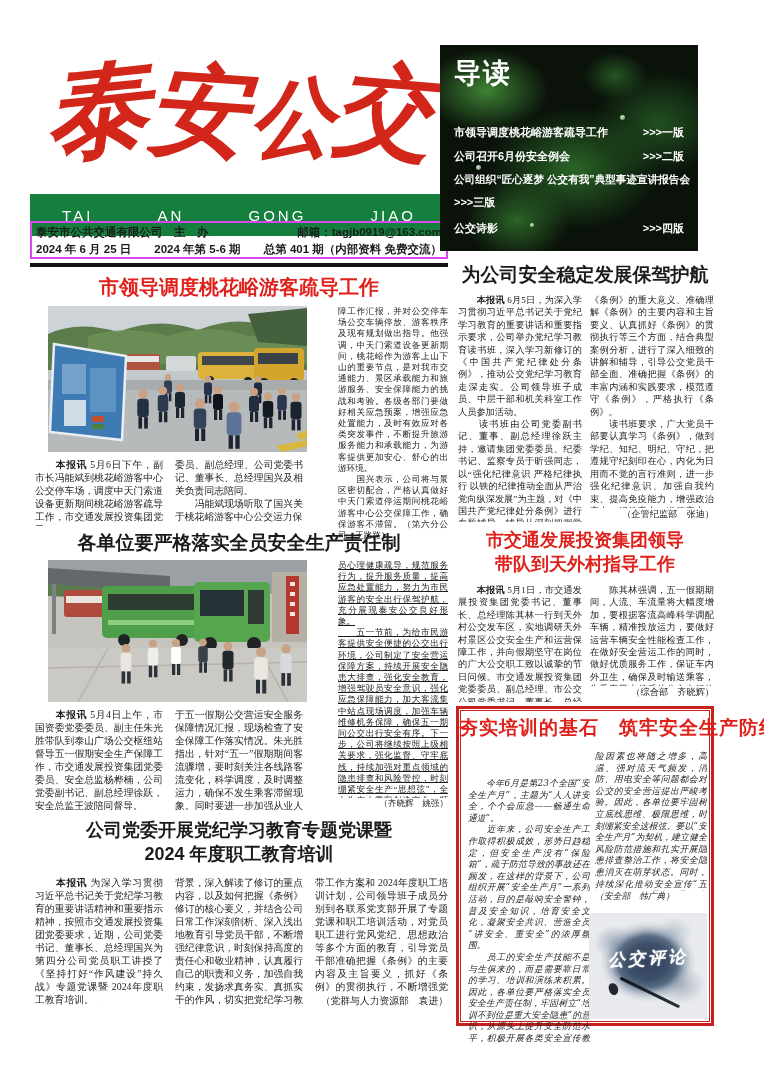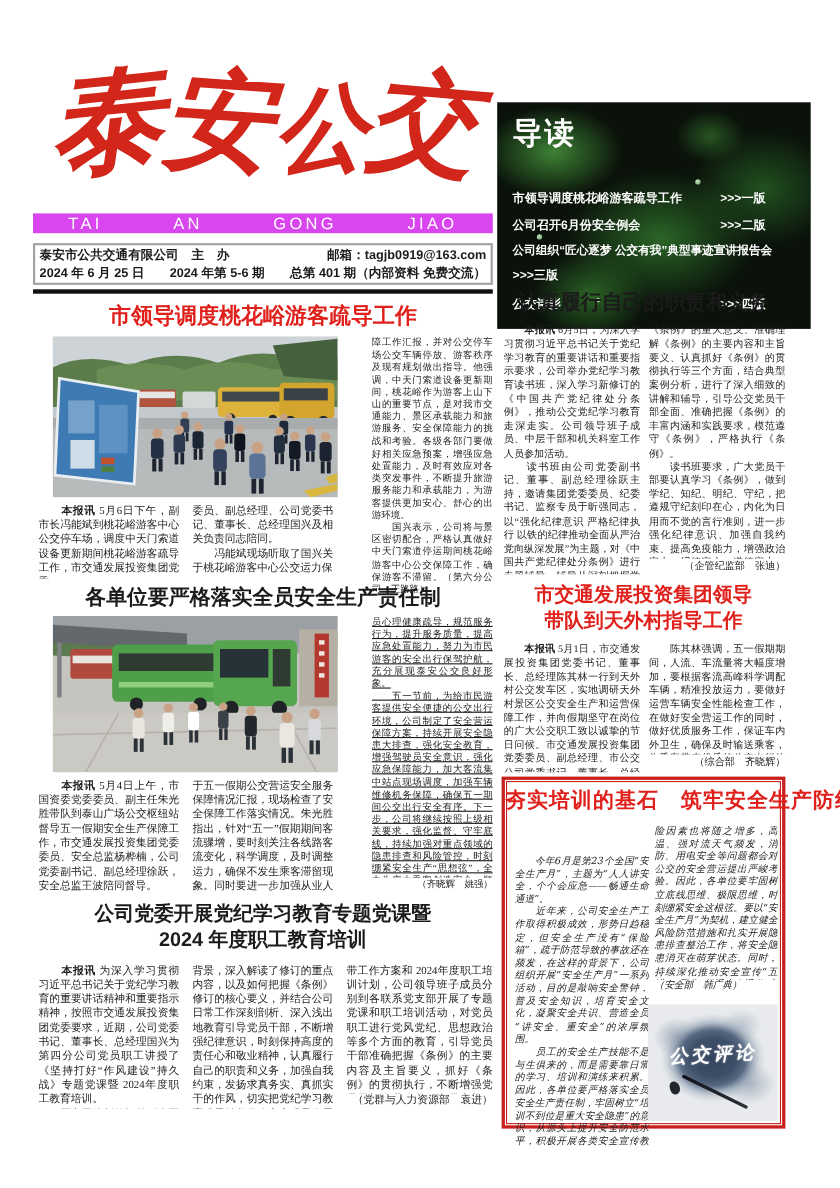--- a/index.html
+++ b/index.html
@@ -2,35 +2,35 @@
 <html lang="zh"><head>
 <meta charset="utf-8">
 <style>
   html,body{margin:0;padding:0;background:#888;}
   #page{position:relative;width:764px;height:1080px;background:#ffffff;margin:0 auto;overflow:hidden;
         font-family:"Liberation Serif",serif;color:#1b1b1b;}
   .abs{position:absolute;}
   
   #masthead{left:30px;top:30px;width:418px;height:160px;display:flex;align-items:center;justify-content:space-between;padding:0 14px;box-sizing:border-box;}
   .mch{font-family:"DejaVu Serif",serif;font-style:italic;font-weight:bold;color:#d2261b;line-height:1;}
-  #banner{left:30px;top:194px;width:418px;height:18px;background:#d946ef;display:flex;align-items:center;justify-content:space-around;color:#fff;
+  #banner{left:30px;top:194px;width:418px;height:42px;background:#15803d;display:flex;align-items:center;justify-content:space-around;color:#fff;
           font-family:"Liberation Sans",sans-serif;font-size:15px;letter-spacing:3px;}
-  #infobox{left:30px;top:221px;width:418px;height:38px;border:2px solid #a3a3a3;box-sizing:border-box;
+  #infobox{left:30px;top:221px;width:418px;height:38px;border:2px solid #d946ef;box-sizing:border-box;
            font-family:"Liberation Sans",sans-serif;font-size:11.5px;font-weight:bold;line-height:17px;padding:1px 4px;}
   .inforow{display:flex;justify-content:space-between;}
   #hrule{left:30px;top:263px;width:418px;height:4px;background:#111;}
   
-  #guide{left:452px;top:45px;width:285px;height:206px;color:#fff;overflow:hidden;
+  #guide{left:440px;top:45px;width:258px;height:206px;color:#fff;overflow:hidden;
      background:
       radial-gradient(90px 60px at 18% 22%, rgba(70,150,60,.85), transparent 70%),
       radial-gradient(120px 85px at 52% 60%, rgba(46,110,42,.9), transparent 72%),
       radial-gradient(90px 70px at 85% 38%, rgba(38,92,36,.85), transparent 75%),
       radial-gradient(70px 55px at 30% 85%, rgba(52,120,46,.8), transparent 75%),
       radial-gradient(40px 30px at 68% 15%, rgba(60,130,52,.6), transparent 80%),
-      #0a120a; margin-top: 48px;}
+      #0a120a;}
   #guide .drop{position:absolute;width:5px;height:5px;border-radius:50%;background:radial-gradient(circle at 35% 30%,#eaffea,#9ed89a 60%,transparent);opacity:.85;}
   #guide-title{position:absolute;left:14px;top:10px;font-family:"Liberation Sans",sans-serif;font-weight:bold;font-size:27px;letter-spacing:2px;}
   .g-row{position:absolute;left:14px;width:230px;display:flex;justify-content:space-between;
          font-family:"Liberation Sans",sans-serif;font-weight:bold;font-size:11px;white-space:nowrap;}
   .g-page{font-size:11px;}
   
   .headline{font-family:"Liberation Sans",sans-serif;font-weight:bold;text-align:center;white-space:nowrap;}
   .red{color:#e0201b;}
   
   .bt{font-family:"Liberation Serif",serif;white-space:pre-line;text-align:justify;overflow:hidden;}
@@ -322,21 +322,21 @@
 
   <div class="abs headline" style="left:30px;top:818px;width:418px;font-size:18px;">公司党委开展党纪学习教育专题党课暨</div>
   <div class="abs headline" style="left:30px;top:842px;width:418px;font-size:18px;">2024 年度职工教育培训</div>
   <div class="abs bt col-w" style="left:35px;top:876px;width:128px;height:132px;"><span class="lead">　　本报讯</span><span> 为深入学习贯彻习近平总书记关于党纪学习教育的重要讲话精神和重要指示精神，按照市交通发展投资集团党委要求，近期，公司党委书记、董事长、总经理国兴为第四分公司党员职工讲授了《坚持打好“作风建设”持久战》专题党课暨 2024年度职工教育培训。
 　　国兴围绕新修订的《中国共产党纪律处分条例》重要内容，详细阐述了《条例》修订</span></div>
   <div class="abs bt col-w" style="left:175px;top:876px;width:128px;height:132px;">背景，深入解读了修订的重点内容，以及如何把握《条例》修订的核心要义，并结合公司日常工作深刻剖析、深入浅出地教育引导党员干部，不断增强纪律意识，时刻保持高度的责任心和敬业精神，认真履行自己的职责和义务，加强自我约束，发扬求真务实、真抓实干的作风，切实把党纪学习教育成果转化为公交高质量发展的强大动力。
 　　按照公司党员职工结对帮</div>
   <div class="abs bt col-w" style="left:315px;top:876px;width:133px;height:118px;">带工作方案和 2024年度职工培训计划，公司领导班子成员分别到各联系党支部开展了专题党课和职工培训活动，对党员职工进行党风党纪、思想政治等多个方面的教育，引导党员干部准确把握《条例》的主要内容及主旨要义，抓好《条例》的贯彻执行，不断增强党员干部自我净化、自我完善、自我革新、自我提高的能力，为公交高质量发展汇聚强大力量。</div>
   <div class="abs att col-w" style="left:315px;top:994px;width:133px;">（党群与人力资源部　袁进）</div>
 
-  <div class="abs headline" style="left:456px;top:262px;width:258px;font-size:19px;">认真履行自己的职责和义务</div>
+  <div class="abs headline" style="left:456px;top:262px;width:258px;font-size:19px;">为公司安全稳定发展保驾护航</div>
   <div class="abs bt col-r" style="left:458px;top:294px;width:124px;height:228px;"><span class="lead">　　本报讯</span><span> 6月5日，为深入学习贯彻习近平总书记关于党纪学习教育的重要讲话和重要指示要求，公司举办党纪学习教育读书班，深入学习新修订的《中国共产党纪律处分条例》，推动公交党纪学习教育走深走实。公司领导班子成员、中层干部和机关科室工作人员参加活动。
 　　读书班由公司党委副书记、董事、副总经理徐跃主持，邀请集团党委委员、纪委书记、监察专员于昕强同志，以“强化纪律意识 严格纪律执行 以铁的纪律推动全面从严治党向纵深发展”为主题，对《中国共产党纪律处分条例》进行专题辅导。辅导从深刻把握学习</span></div>
   <div class="abs bt col-r" style="left:590px;top:294px;width:124px;height:214px;">《条例》的重大意义、准确理解《条例》的主要内容和主旨要义、认真抓好《条例》的贯彻执行等三个方面，结合典型案例分析，进行了深入细致的讲解和辅导，引导公交党员干部全面、准确把握《条例》的丰富内涵和实践要求，模范遵守《条例》，严格执行《条例》。
 　　读书班要求，广大党员干部要认真学习《条例》，做到学纪、知纪、明纪、守纪，把遵规守纪刻印在心，内化为日用而不觉的言行准则，进一步强化纪律意识、加强自我约束、提高免疫能力，增强政治定力、纪律定力、道德定力、抵腐定力，始终做到忠诚干净担当。</div>
   <div class="abs att col-r" style="left:590px;top:508px;width:124px;">（企管纪监部　张迪）</div>
 
   <div class="abs headline red" style="left:456px;top:528px;width:258px;font-size:18px;">市交通发展投资集团领导</div>
   <div class="abs headline red" style="left:456px;top:552px;width:258px;font-size:18px;">带队到天外村指导工作</div>
   <div class="abs bt col-r" style="left:458px;top:584px;width:124px;height:118px;"><span class="lead">　　本报讯</span><span> 5月1日，市交通发展投资集团党委书记、董事长、总经理陈其林一行到天外村公交发车区，实地调研天外村景区公交安全生产和运营保障工作，并向假期坚守在岗位的广大公交职工致以诚挚的节日问候。市交通发展投资集团党委委员、副总经理、市公交公司党委书记、董事长、总经理国兴陪同。</span></div>
   <div class="abs bt col-r" style="left:590px;top:584px;width:124px;height:102px;">　　陈其林强调，五一假期期间，人流、车流量将大幅度增加，要根据客流高峰科学调配车辆，精准投放运力，要做好运营车辆安全性能检查工作，在做好安全营运工作的同时，做好优质服务工作，保证车内外卫生，确保及时输送乘客，为乘客带来优质的公交出行体验，树立泰安公交良好的形象。</div>

